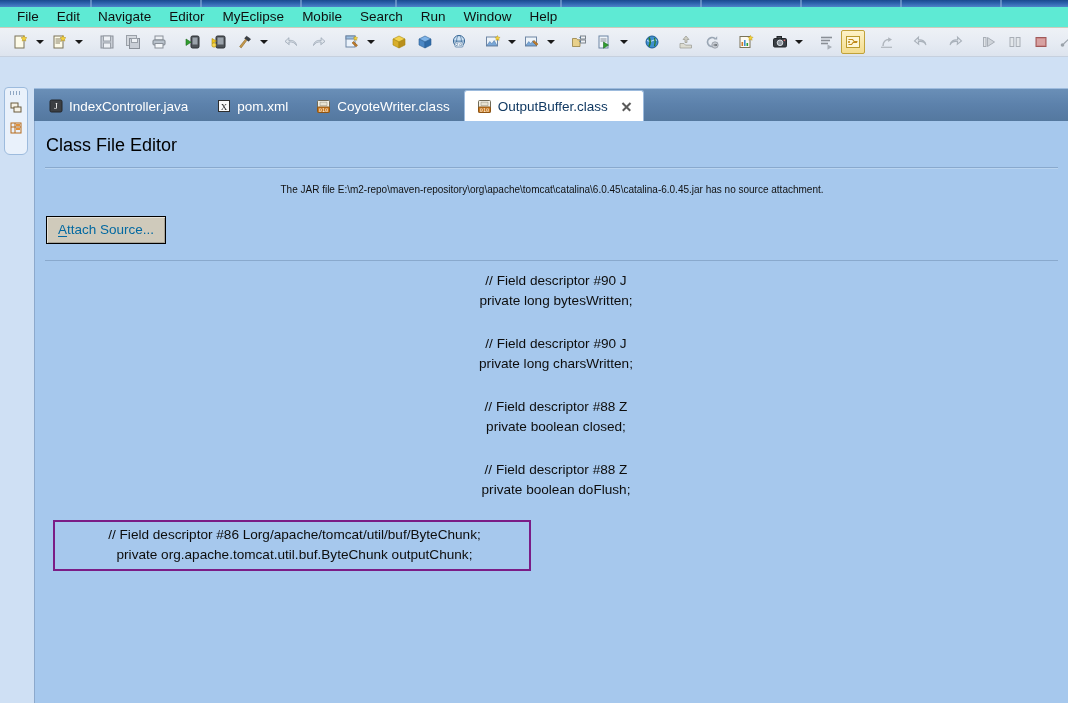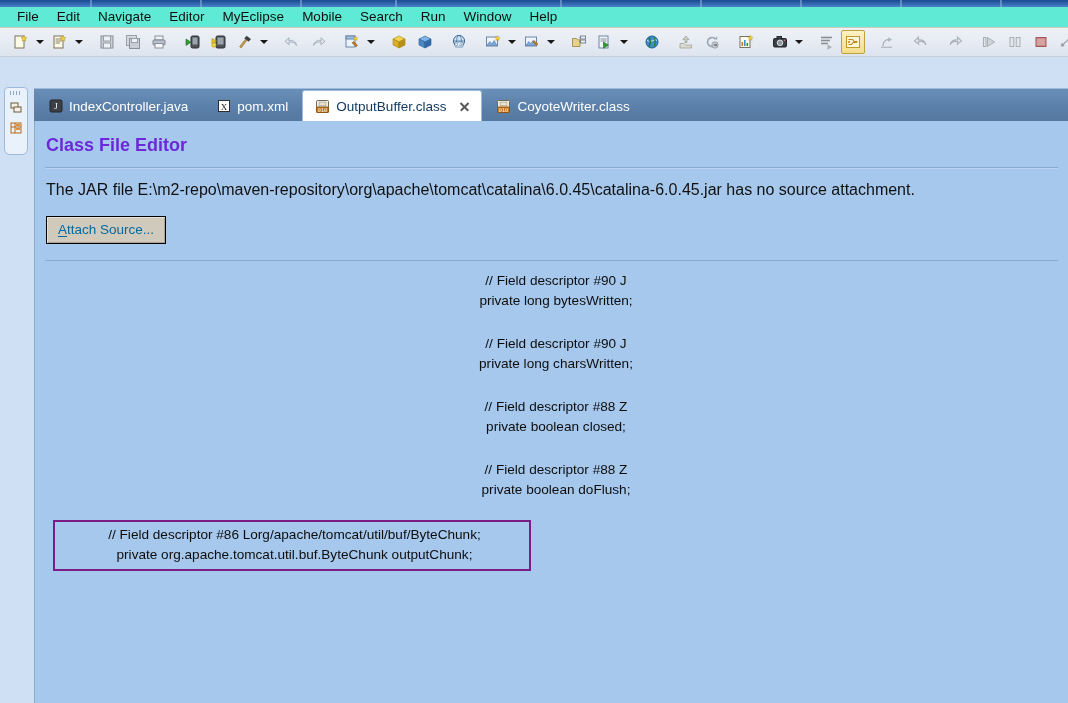--- a/index.html
+++ b/index.html
@@ -122,31 +122,31 @@
     position:relative;
     height:583px;
     background:#a6c8ed;
     border-left:1px solid #8ca9cc;
     overflow:hidden;
   }
   .editor-inner{padding:0 10px 0 10px;position:relative;height:100%;}
 
   h1.cfe-title{
     margin:0;padding:14px 0 0 1px;
-    font-size:18px;font-weight:bold;color:#6d28d9;letter-spacing:0;
+    font-size:18px;font-weight:normal;color:#000000;letter-spacing:0;
   }
   h2.cfe-sub{
     margin:0;padding:66px 0 0 1px;
     font-size:14.5px;font-weight:bold;color:#0a0a0a;
   }
   .hr-line{
     margin-top:11px;height:0;border-top:1px solid #89a9cd;border-bottom:1px solid #b9d4f0;
   }
   .para{
-    padding:8px 0 0 1px;font-size:16px;color:#111;line-height:25px;white-space:nowrap;
+    padding:8px 0 0 1px;font-size:10px;color:#111;line-height:25px;white-space:nowrap;text-align:center;
   }
   .btn-row{padding:14px 0 0 1px;}
   .attach-btn{
     display:inline-block;
     background:#cfcabb;
     border:1px solid #000;
     padding:5px 11px 6px 11px;
     font-size:13.5px;color:#0369a1;
     box-shadow:inset 1px 1px 0 #e6e2d8, inset -1px -1px 0 #a8a396;
   }
@@ -548,43 +548,43 @@
           </div>
           <div class="tab">
             <span class="ticon">
               <svg width="14" height="14" viewBox="0 0 14 14">
                 <rect x="1.5" y="1.5" width="11" height="11" fill="#fafafa" stroke="#2e2e2e"></rect>
                 <text x="7" y="10.5" font-size="9" text-anchor="middle" fill="#1a1a1a" font-family="serif">X</text>
               </svg>
             </span>
             <span class="tlabel">pom.xml</span>
           </div>
+          <div class="tab">
+            <span class="ticon">
+              <svg width="15" height="15" viewBox="0 0 15 15">
+                <rect x="1.5" y="1.5" width="12" height="12" rx="1" fill="#f2efe4" stroke="#6f6a58"></rect>
+                <rect x="1.5" y="8" width="12" height="5.5" rx="1" fill="#c9781f" stroke="#8f5412"></rect>
+                <text x="7.5" y="12.6" font-size="5.2" text-anchor="middle" fill="#fff8e8" font-family="monospace">010</text>
+                <path d="M4 3.2h7v3.4H4z" fill="#e8e3d2" stroke="#8c8673" stroke-width=".5"></path>
+              </svg>
+            </span>
+            <span class="tlabel">CoyoteWriter.class</span>
+          </div>
           <div class="tab active">
             <span class="ticon">
               <svg width="15" height="15" viewBox="0 0 15 15">
                 <rect x="1.5" y="1.5" width="12" height="12" rx="1" fill="#f2efe4" stroke="#6f6a58"></rect>
                 <rect x="1.5" y="8" width="12" height="5.5" rx="1" fill="#c9781f" stroke="#8f5412"></rect>
                 <text x="7.5" y="12.6" font-size="5.2" text-anchor="middle" fill="#fff8e8" font-family="monospace">010</text>
                 <path d="M4 3.2h7v3.4H4z" fill="#e8e3d2" stroke="#8c8673" stroke-width=".5"></path>
               </svg>
             </span>
             <span class="tlabel">OutputBuffer.class</span>
             <span class="tab-close"></span>
           </div>
-          <div class="tab">
-            <span class="ticon">
-              <svg width="15" height="15" viewBox="0 0 15 15">
-                <rect x="1.5" y="1.5" width="12" height="12" rx="1" fill="#f2efe4" stroke="#6f6a58"></rect>
-                <rect x="1.5" y="8" width="12" height="5.5" rx="1" fill="#c9781f" stroke="#8f5412"></rect>
-                <text x="7.5" y="12.6" font-size="5.2" text-anchor="middle" fill="#fff8e8" font-family="monospace">010</text>
-                <path d="M4 3.2h7v3.4H4z" fill="#e8e3d2" stroke="#8c8673" stroke-width=".5"></path>
-              </svg>
-            </span>
-            <span class="tlabel">CoyoteWriter.class</span>
-          </div>
         </div>
 
       <div class="editor-body">
         <div class="editor-inner">
 
           <h1 class="cfe-title">Class File Editor</h1>
 
 
           <div class="hr-line"></div>
 

